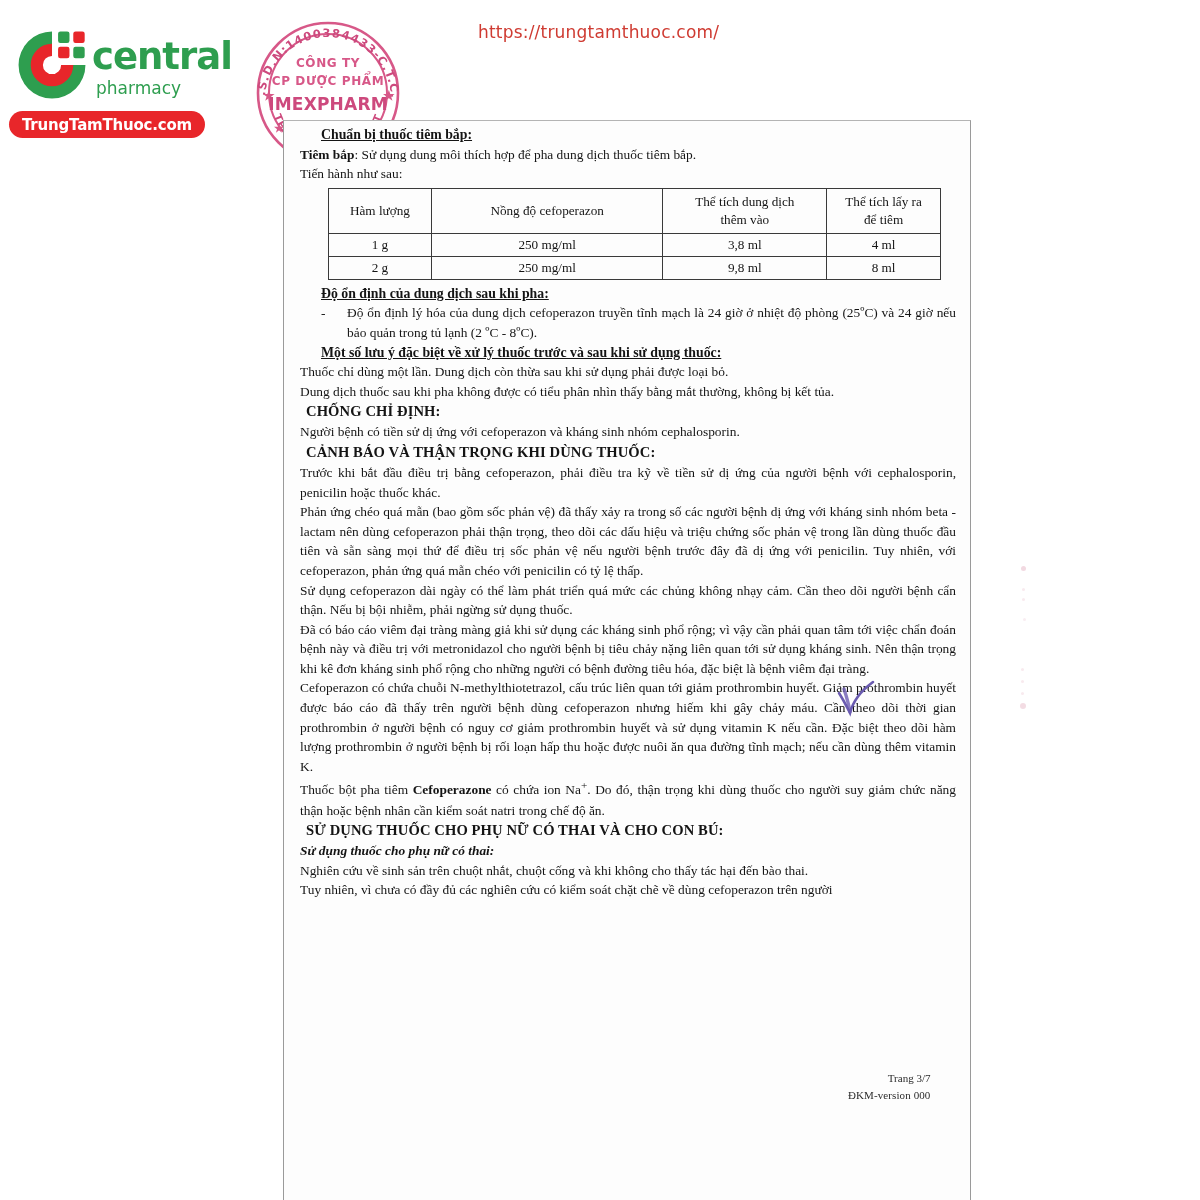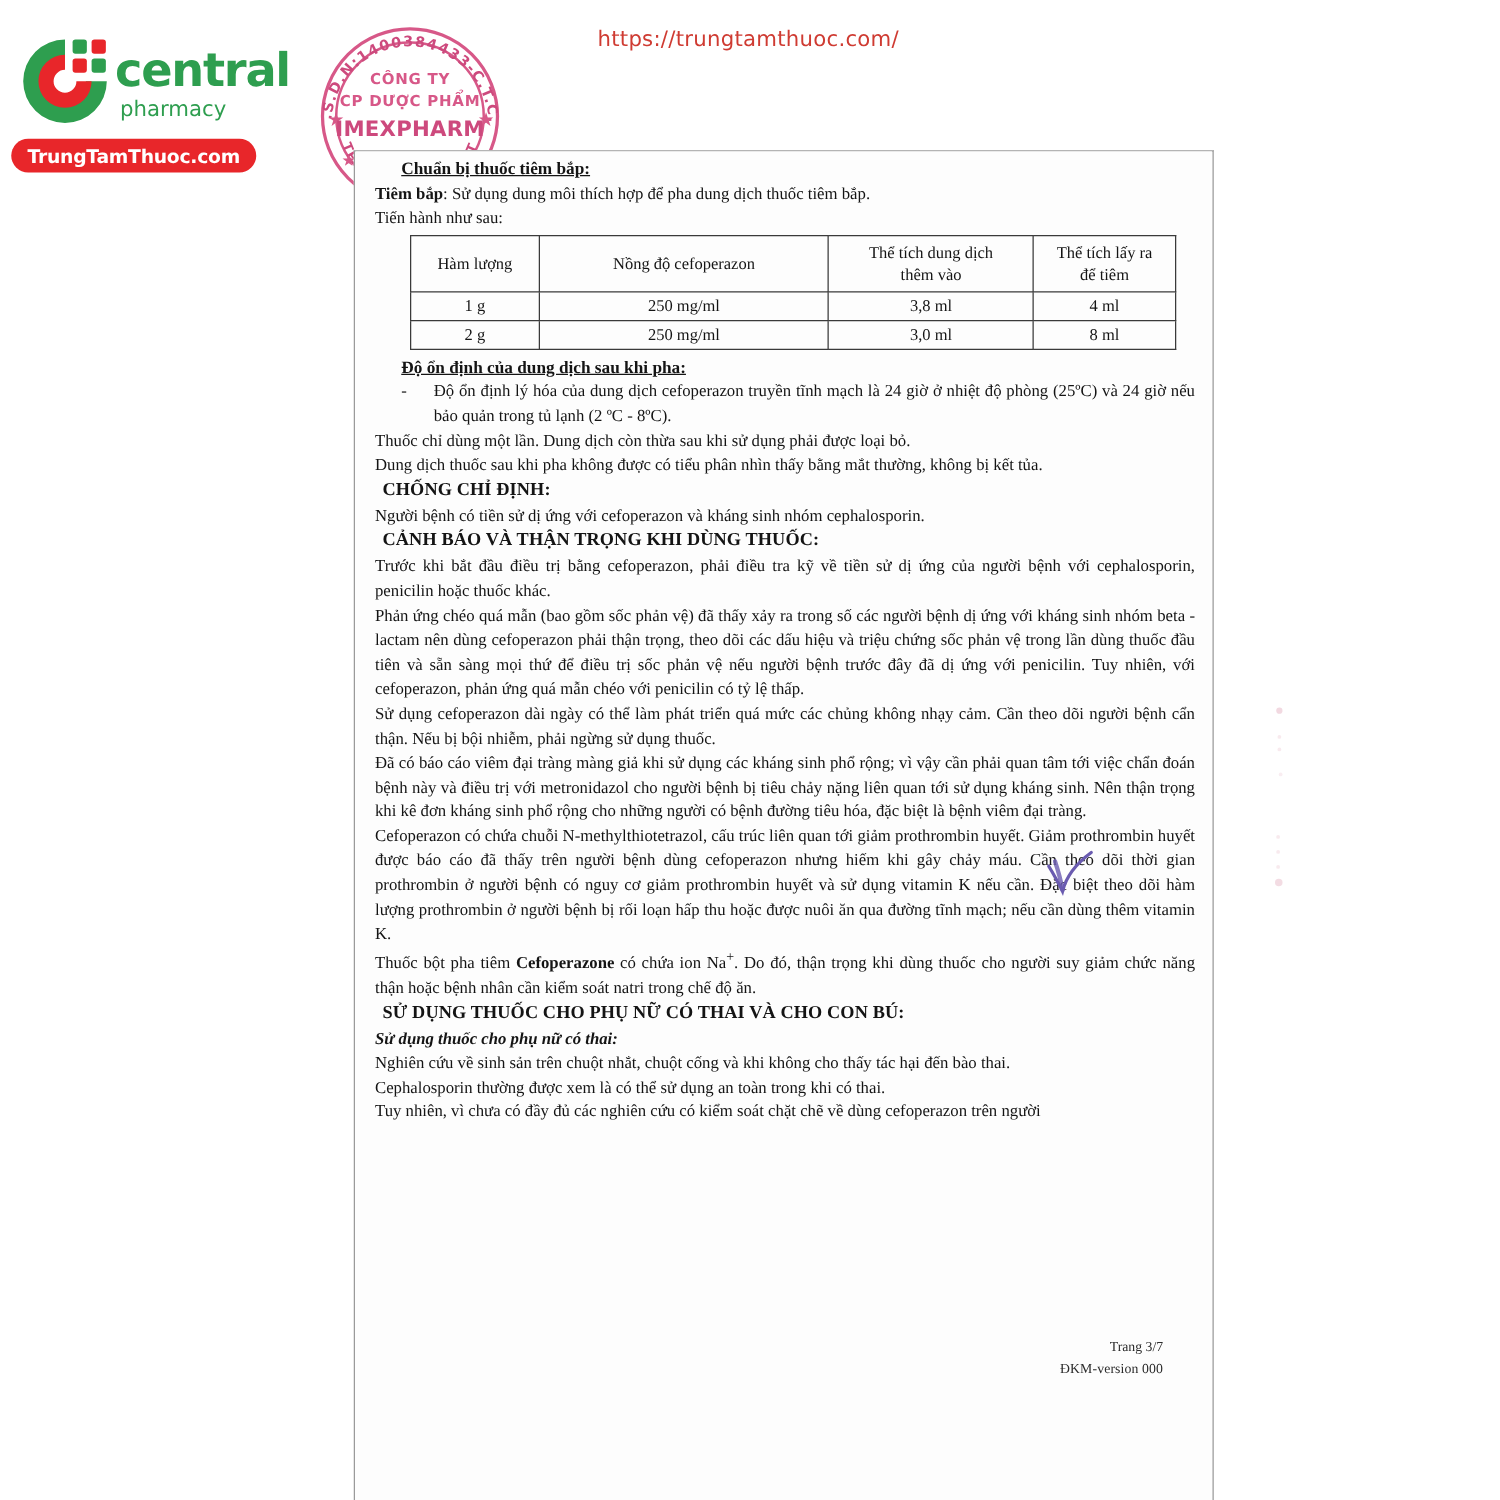--- a/index.html
+++ b/index.html
@@ -249,52 +249,52 @@
         <tbody>
           <tr>
             <td>1 g</td>
             <td>250 mg/ml</td>
             <td>3,8 ml</td>
             <td>4 ml</td>
           </tr>
           <tr>
             <td>2 g</td>
             <td>250 mg/ml</td>
-            <td>3,0 ml</td>
+            <td>9,8 ml</td>
             <td>8 ml</td>
           </tr>
         </tbody>
       </table>
 
       <div class="sub-underline" style="margin-left:21px;">Độ ổn định của dung dịch sau khi pha:</div>
 
       <div class="dashrow">
         <span class="dash">-</span>
         <span class="dtxt">Độ ổn định lý hóa của dung dịch cefoperazon truyền tĩnh mạch là 24 giờ ở nhiệt độ phòng (25ºC) và 24 giờ nếu bảo quản trong tủ lạnh (2 ºC - 8ºC).</span>
       </div>
 
+      <div class="sub-underline" style="margin-left:21px;">Một số lưu ý đặc biệt về xử lý thuốc trước và sau khi sử dụng thuốc:</div>
 
       <p class="body indent">Thuốc chỉ dùng một lần. Dung dịch còn thừa sau khi sử dụng phải được loại bỏ.</p>
       <p class="body indent">Dung dịch thuốc sau khi pha không được có tiểu phân nhìn thấy bằng mắt thường, không bị kết tủa.</p>
 
       <h2 class="sec" style="margin-left:6px;">CHỐNG CHỈ ĐỊNH:</h2>
       <p class="body indent">Người bệnh có tiền sử dị ứng với cefoperazon và kháng sinh nhóm cephalosporin.</p>
 
       <h2 class="sec" style="margin-left:6px;">CẢNH BÁO VÀ THẬN TRỌNG KHI DÙNG THUỐC:</h2>
       <p class="body indent">Trước khi bắt đầu điều trị bằng cefoperazon, phải điều tra kỹ về tiền sử dị ứng của người bệnh với cephalosporin, penicilin hoặc thuốc khác.</p>
       <p class="body indent">Phản ứng chéo quá mẫn (bao gồm sốc phản vệ) đã thấy xảy ra trong số các người bệnh dị ứng với kháng sinh nhóm beta - lactam nên dùng cefoperazon phải thận trọng, theo dõi các dấu hiệu và triệu chứng sốc phản vệ trong lần dùng thuốc đầu tiên và sẵn sàng mọi thứ để điều trị sốc phản vệ nếu người bệnh trước đây đã dị ứng với penicilin. Tuy nhiên, với cefoperazon, phản ứng quá mẫn chéo với penicilin có tỷ lệ thấp.</p>
       <p class="body indent">Sử dụng cefoperazon dài ngày có thể làm phát triển quá mức các chủng không nhạy cảm. Cần theo dõi người bệnh cẩn thận. Nếu bị bội nhiễm, phải ngừng sử dụng thuốc.</p>
       <p class="body indent">Đã có báo cáo viêm đại tràng màng giả khi sử dụng các kháng sinh phổ rộng; vì vậy cần phải quan tâm tới việc chẩn đoán bệnh này và điều trị với metronidazol cho người bệnh bị tiêu chảy nặng liên quan tới sử dụng kháng sinh. Nên thận trọng khi kê đơn kháng sinh phổ rộng cho những người có bệnh đường tiêu hóa, đặc biệt là bệnh viêm đại tràng.</p>
       <p class="body indent">Cefoperazon có chứa chuỗi N-methylthiotetrazol, cấu trúc liên quan tới giảm prothrombin huyết. Giảm prothrombin huyết được báo cáo đã thấy trên người bệnh dùng cefoperazon nhưng hiếm khi gây chảy máu. Cần theo dõi thời gian prothrombin ở người bệnh có nguy cơ giảm prothrombin huyết và sử dụng vitamin K nếu cần. Đặc biệt theo dõi hàm lượng prothrombin ở người bệnh bị rối loạn hấp thu hoặc được nuôi ăn qua đường tĩnh mạch; nếu cần dùng thêm vitamin K.</p>
       <p class="body indent"><span>Thuốc bột pha tiêm </span><b>Cefoperazone</b><span> có chứa ion Na</span><sup>+</sup><span>. Do đó, thận trọng khi dùng thuốc cho người suy giảm chức năng thận hoặc bệnh nhân cần kiểm soát natri trong chế độ ăn.</span></p>
 
       <h2 class="sec" style="margin-left:6px;">SỬ DỤNG THUỐC CHO PHỤ NỮ CÓ THAI VÀ CHO CON BÚ:</h2>
       <p class="body indent" style="font-weight:700;font-style:italic;">Sử dụng thuốc cho phụ nữ có thai:</p>
       <p class="body indent">Nghiên cứu về sinh sản trên chuột nhắt, chuột cống và khi không cho thấy tác hại đến bào thai.</p>
-      <p class="body indent">Cephalosporin thường được xem là có thể sử dụng an toàn trong khi có thai.</p>
       <p class="body indent">Tuy nhiên, vì chưa có đầy đủ các nghiên cứu có kiểm soát chặt chẽ về dùng cefoperazon trên người</p>
 
     </div>
 
     <svg class="hand" viewBox="0 0 44 40">
       <path d="M4 14 C9 22, 13 30, 15 34 C17 26, 23 14, 38 3" fill="none" stroke="#6a5bb0" stroke-width="2.6" stroke-linecap="round"></path>
       <path d="M9 10 C12 19, 14 27, 15 33" fill="none" stroke="#6a5bb0" stroke-width="3.4" stroke-linecap="round" opacity="0.8"></path>
     </svg>
   </div>
 

